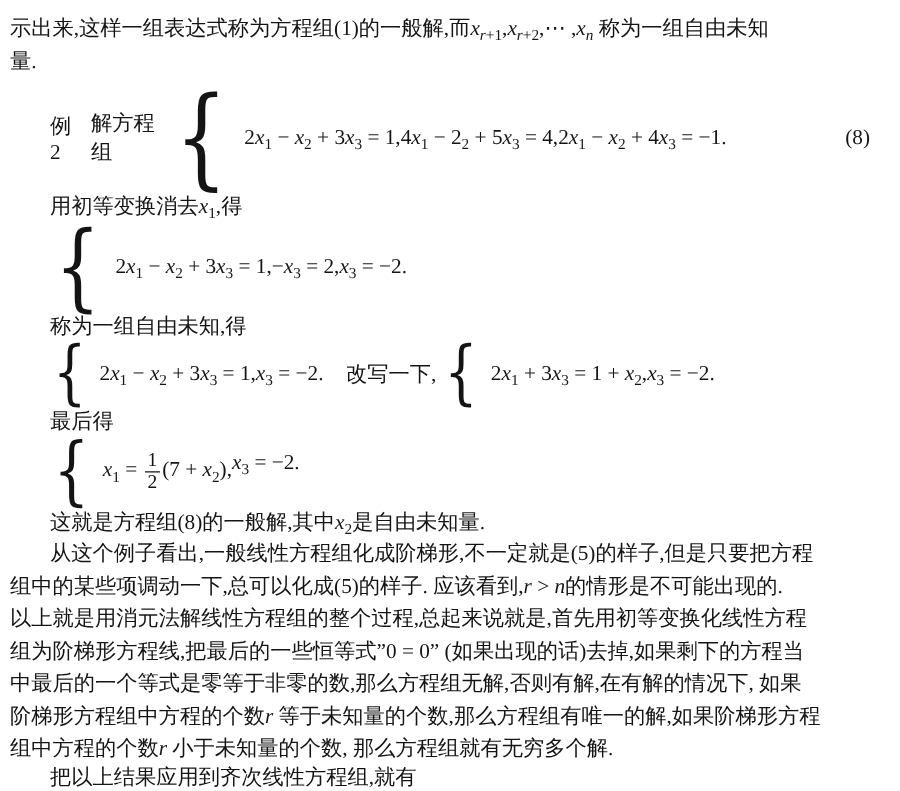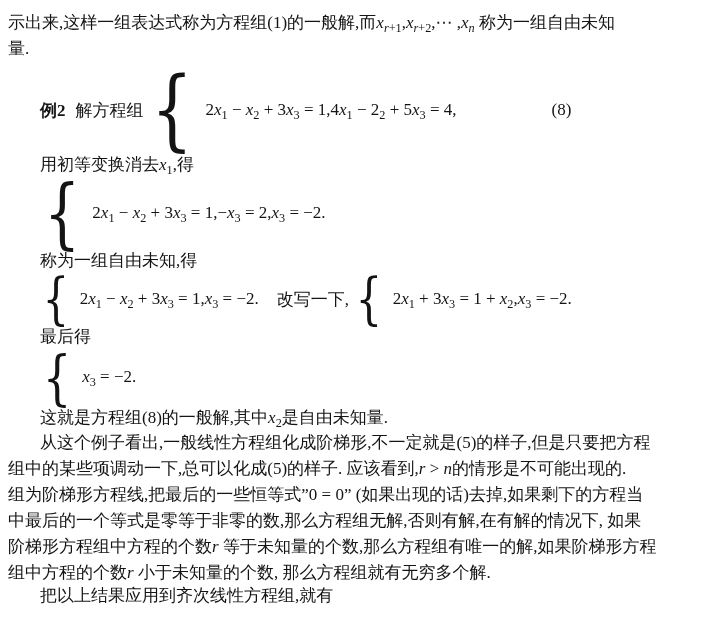--- a/index.html
+++ b/index.html
@@ -32,21 +32,21 @@
     line-height:1.05;
     font-size:0.92em;
     margin:0 2px;
   }
   .frac .num { display:block; border-bottom:1px solid #141414; padding:0 2px 0 2px; }
   .frac .den { display:block; }
   .example-row {
     display:flex; align-items:center;
     margin-left:32px; margin-top:4px;
   }
-  .ex-label { font-weight:bold; font-size:17px; margin-right:10px; }
+  .ex-label { font-weight:normal; font-size:17px; margin-right:10px; }
   .ex-lead { font-size:17px; }
   .brace {
     font-family:"DejaVu Serif",serif;
     font-weight:400;
     line-height:1;
     display:inline-block;
     transform:scaleX(0.75);
     color:#141414;
   }
   .brace-ex { font-size:88px; }
@@ -78,20 +78,21 @@
     <div class="line">量.</div>
   </div>
 
   <div class="example-row">
     <span class="ex-label">例2</span>
     <span class="ex-lead">解方程组</span>
     <span class="brace brace-ex">{</span>
     <div class="eqs">
       <div class="line"><span class="math">2<i>x</i><sub>1</sub> − <i>x</i><sub>2</sub> + 3<i>x</i><sub>3</sub> = 1,</span></div>
       <div class="line"><span class="math">4<i>x</i><sub>1</sub> − 2<sub>2</sub> + 5<i>x</i><sub>3</sub> = 4,</span></div>
+      <div class="line"><span class="math">2<i>x</i><sub>1</sub> − <i>x</i><sub>2</sub> + 4<i>x</i><sub>3</sub> = −1.</span></div>
     </div>
     <span class="eq-tag">(8)</span>
   </div>
 
   <div class="line lead">用初等变换消去<span class="math"><i>x</i><sub>1</sub></span>,得</div>
 
   <div class="system system-d">
     <span class="brace brace-3">{</span>
     <div class="eqs">
       <div class="line"><span class="math">2<i>x</i><sub>1</sub> − <i>x</i><sub>2</sub> + 3<i>x</i><sub>3</sub> = 1,</span></div>
@@ -118,29 +119,31 @@
         <div class="line"><span class="math"><i>x</i><sub>3</sub> = −2.</span></div>
       </div>
     </div>
   </div>
 
   <div class="line lead lead-g">最后得</div>
 
   <div class="system system-final">
     <span class="brace brace-2f">{</span>
     <div class="eqs">
+      <div class="line"><span class="math"><i>x</i><sub>1</sub> = <span class="frac"><span class="num">1</span><span class="den">2</span></span>(7 + <i>x</i><sub>2</sub>),</span></div>
       <div class="line"><span class="math"><i>x</i><sub>3</sub> = −2.</span></div>
     </div>
   </div>
 
   <div class="line note">这就是方程组(8)的一般解,其中<span class="math"><i>x</i><sub>2</sub></span>是自由未知量.</div>
 
   <div class="para">
     <div class="line indent">从这个例子看出,一般线性方程组化成阶梯形,不一定就是(5)的样子,但是只要把方程</div>
     <div class="line">组中的某些项调动一下,总可以化成(5)的样子. 应该看到,<span class="math"><i>r</i> &gt; <i>n</i></span>的情形是不可能出现的.</div>
+    <div class="line">以上就是用消元法解线性方程组的整个过程,总起来说就是,首先用初等变换化线性方程</div>
     <div class="line">组为阶梯形方程线,把最后的一些恒等式”0 = 0” (如果出现的话)去掉,如果剩下的方程当</div>
     <div class="line">中最后的一个等式是零等于非零的数,那么方程组无解,否则有解,在有解的情况下, 如果</div>
     <div class="line">阶梯形方程组中方程的个数<span class="math"><i>r</i></span> 等于未知量的个数,那么方程组有唯一的解,如果阶梯形方程</div>
     <div class="line">组中方程的个数<span class="math"><i>r</i></span> 小于未知量的个数, 那么方程组就有无穷多个解.</div>
   </div>
 
   <div class="line closing">把以上结果应用到齐次线性方程组,就有</div>
 
 </div>
 

